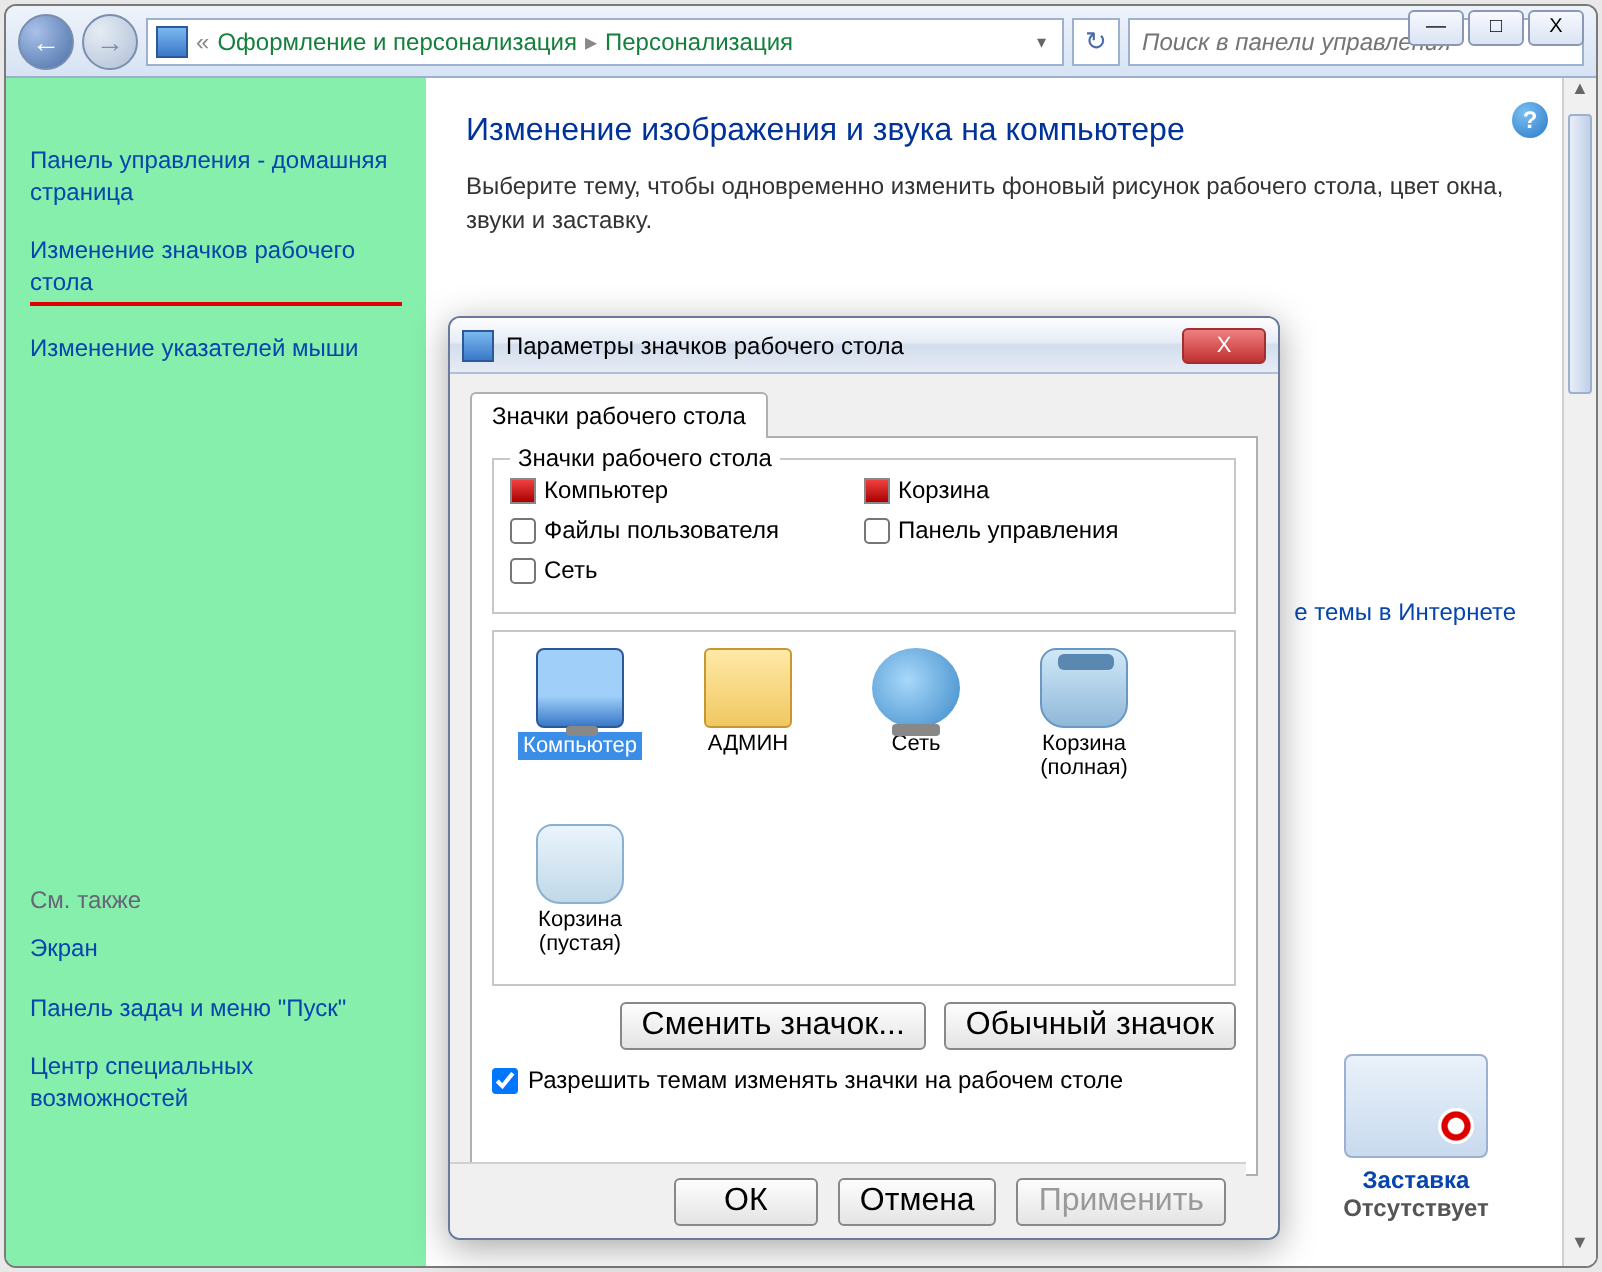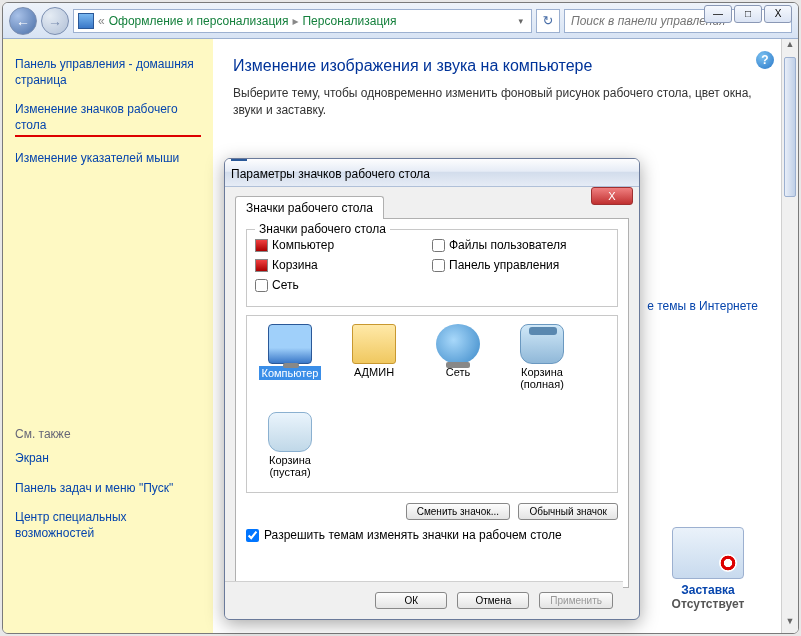--- a/index.html
+++ b/index.html
@@ -17,21 +17,21 @@
 .addr { flex: 1; height: 24px; border: 1px solid #9cb0d0; background: #fff; display: flex; align-items: center; padding: 0 4px; font-size: 12px; gap: 4px; }
 .addr .icon { width: 16px; height: 16px; background: linear-gradient(#7ab8f0,#3a78c8); border: 1px solid #2a5898; }
 .addr .sep { color: #888; }
 .addr .crumb { color: #15803d; cursor: pointer; }
 .addr .drop { margin-left: auto; color: #666; font-size: 9px; padding: 0 4px; cursor: pointer; }
 .refresh-btn { width: 24px; height: 24px; border: 1px solid #9cb0d0; background: #fff; display: flex; align-items: center; justify-content: center; color: #4a6fa8; cursor: pointer; font-size: 13px; }
 .search { width: 228px; height: 24px; border: 1px solid #9cb0d0; background: #fff; padding: 0 6px; font-size: 12px; color: #888; font-style: italic; }
 
 
 .content { position: absolute; top: 36px; left: 0; right: 0; bottom: 0; display: flex; }
-.sidebar { width: 210px; padding: 18px 12px; font-size: 12px; background: #fef9c3; }
+.sidebar { width: 210px; padding: 34px 12px; font-size: 12px; background: #86efac; }
 .sidebar a { display: block; color: #0645ad; text-decoration: none; margin-bottom: 14px; line-height: 1.3; cursor: pointer; }
 .sidebar a.highlighted { border-bottom: 2px solid #d00; padding-bottom: 2px; }
 .sidebar .seealso { color: #667; margin-top: 260px; margin-bottom: 10px; font-size: 12px; }
 
 .main { flex: 1; padding: 18px 20px; position: relative; background: #fff; }
 .help-icon { position: absolute; top: 12px; right: 24px; width: 18px; height: 18px; border-radius: 50%; background: radial-gradient(circle at 35% 30%,#7ac0f0,#2a78c8); color: #fff; font-size: 12px; text-align: center; line-height: 18px; font-weight: bold; cursor: pointer; }
 .main h1 { color: #003399; font-weight: normal; font-size: 16px; margin-bottom: 10px; }
 .main p { font-size: 12px; color: #333; line-height: 1.4; }
 .main a.inline { color: #0645ad; font-size: 12px; text-decoration: none; cursor: pointer; position: absolute; }
 .scrollbar { position: absolute; top: 0; right: 0; width: 17px; bottom: 0; background: #f0f0f0; border-left: 1px solid #d0d0d0; }
@@ -42,21 +42,21 @@
 
 
 .tile { position: absolute; right: 40px; bottom: 22px; width: 100px; text-align: center; font-size: 12px; font-weight: bold; }
 .tile .preview { width: 72px; height: 52px; margin: 0 auto 4px; background: linear-gradient(#eaf2fa,#c8daee); border: 1px solid #9cb0d0; border-radius: 4px; position: relative; }
 .tile .preview::after { content: ""; position: absolute; right: 6px; bottom: 6px; width: 18px; height: 18px; border-radius: 50%; background: radial-gradient(circle,#fff 30%,#d00 35%,#d00 55%,#fff 60%); }
 .tile .l1 { color: #0645ad; cursor: pointer; }
 .tile .l2 { color: #555; }
 
 
 .dialog { position: absolute; top: 158px; left: 224px; width: 416px; height: 462px; background: #f0f0f0; border: 1px solid #6a7a9a; border-radius: 6px; box-shadow: 0 4px 18px rgba(0,0,0,0.35); overflow: hidden; }
-.dlg-title { height: 28px; background: linear-gradient(#fdfdfe,#e6ecf6 45%,#d3ddec 50%,#e6ecf6); border-bottom: 1px solid #b0c0d8; display: flex; padding: 0 6px; font-size: 12px; gap: 6px; flex-direction: column; }
+.dlg-title { height: 28px; background: linear-gradient(#fdfdfe,#e6ecf6 45%,#d3ddec 50%,#e6ecf6); border-bottom: 1px solid #b0c0d8; display: flex; align-items: center; padding: 0 6px; font-size: 12px; gap: 6px; }
 .dlg-title .ico { width: 16px; height: 16px; background: linear-gradient(#7ab8f0,#3a78c8); border: 1px solid #2a5898; }
 .dlg-close { margin-left: auto; width: 42px; height: 18px; border: 1px solid #a03030; border-radius: 3px; background: linear-gradient(#f08080,#c03030); color: #fff; font-size: 11px; text-align: center; line-height: 16px; cursor: pointer; }
 .dlg-body { padding: 8px 10px; }
 .tab { display: inline-block; background: #fff; border: 1px solid #b0b0b0; border-bottom: none; padding: 4px 10px; font-size: 12px; border-radius: 3px 3px 0 0; position: relative; top: 1px; }
 .tab-panel { background: #fff; border: 1px solid #b0b0b0; padding: 10px; height: 370px; }
 
 .groupbox { border: 1px solid #c8c8c8; padding: 8px; margin-bottom: 8px; position: relative; }
 .groupbox .legend { position: absolute; top: -8px; left: 8px; background: #fff; padding: 0 4px; font-size: 12px; }
 .chk-row { display: flex; flex-wrap: wrap; }
 .chk { width: 50%; font-size: 12px; display: flex; align-items: center; gap: 4px; margin-bottom: 6px; cursor: pointer; }
@@ -72,21 +72,21 @@
 .pic.computer { background: linear-gradient(#a0d0fa 60%,#3a78c8); border: 1px solid #2a5898; border-radius: 4px; position: relative; }
 .pic.computer::after { content:""; position:absolute; bottom:-5px; left:14px; width:16px; height:5px; background:#888; border-radius:2px;}
 .pic.folder { background: linear-gradient(#ffe9a8,#f0c860); border: 1px solid #c89830; border-radius: 3px; }
 .pic.network { background: radial-gradient(circle at 40% 40%,#a8d8fa,#3a88c8); border-radius: 50%; position:relative;}
 .pic.network::after{content:"";position:absolute;bottom:-4px;left:10px;width:24px;height:6px;background:#888;border-radius:2px;}
 .pic.bin-full { background: linear-gradient(#d0e8f8,#90b8d8); border-radius: 8px 8px 12px 12px; border: 1px solid #6a98c0; position:relative;}
 .pic.bin-full::before{content:"";position:absolute;top:2px;left:8px;width:28px;height:8px;background:#5a88b0;border-radius:3px;}
 .pic.bin-empty { background: linear-gradient(#eaf4fc,#c0d8e8); border-radius: 8px 8px 12px 12px; border: 1px solid #8ab0d0; }
 
 .btnrow { text-align: right; margin-bottom: 8px; }
-.btn { font-size: 10px; padding: 2px 10px; border: 1px solid #888; border-radius: 3px; background: linear-gradient(#fdfdfd,#e4e4e4); cursor: pointer; margin-left: 4px; }
+.btn { font-size: 16px; padding: 2px 10px; border: 1px solid #888; border-radius: 3px; background: linear-gradient(#fdfdfd,#e4e4e4); cursor: pointer; margin-left: 4px; }
 .allow { font-size: 12px; display: flex; align-items: center; gap: 5px; }
 
 .dlg-footer { position: absolute; bottom: 0; left: 0; right: 16px; height: 38px; background: #f0f0f0; border-top: 1px solid #d0d0d0; display: flex; align-items: center; justify-content: flex-end; padding: 16px 10px; gap: 6px; }
 .dlg-footer .btn { min-width: 72px; }
 .dlg-footer .btn.disabled { color: #999; }
 </style>
 </head>
 <body>
 
 <div class="window">
@@ -160,26 +160,26 @@
     <div class="tab-panel">
 
       <div class="groupbox">
         <span class="legend">Значки рабочего стола</span>
         <div class="chk-row">
           <label class="chk">
             <span class="redbox"></span>
             <span>Компьютер</span>
           </label>
           <label class="chk">
+            <span class="redbox"></span>
+            <span>Корзина</span>
+          </label>
+          <label class="chk">
             <input type="checkbox" style="">
             <span>Файлы пользователя</span>
-          </label>
-          <label class="chk">
-            <span class="redbox"></span>
-            <span>Корзина</span>
           </label>
           <label class="chk">
             <input type="checkbox" style="">
             <span>Панель управления</span>
           </label>
           <label class="chk full">
             <input type="checkbox" style="">
             <span>Сеть</span>
           </label>
         </div>

